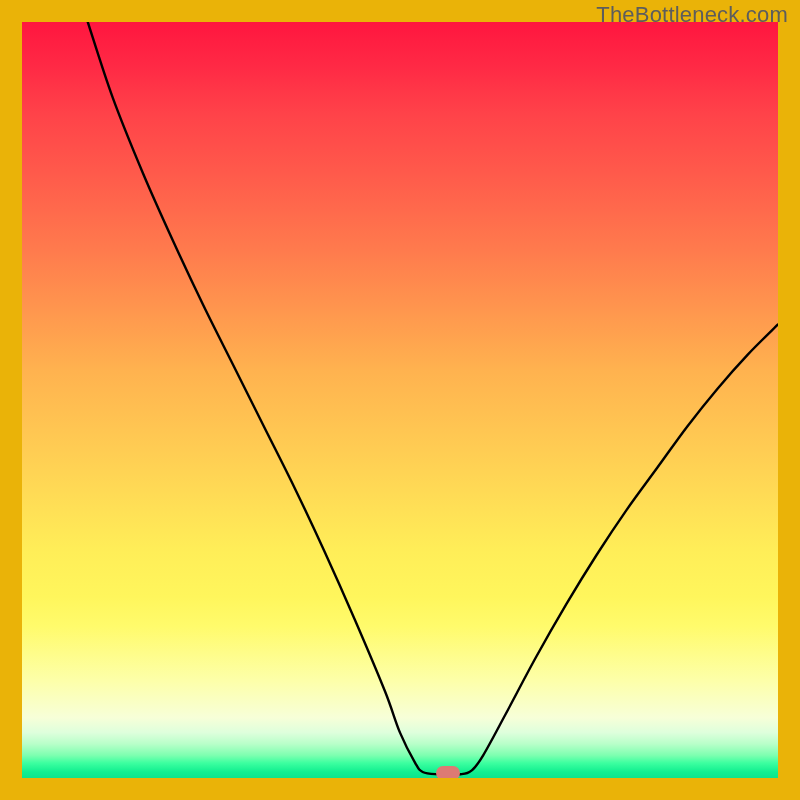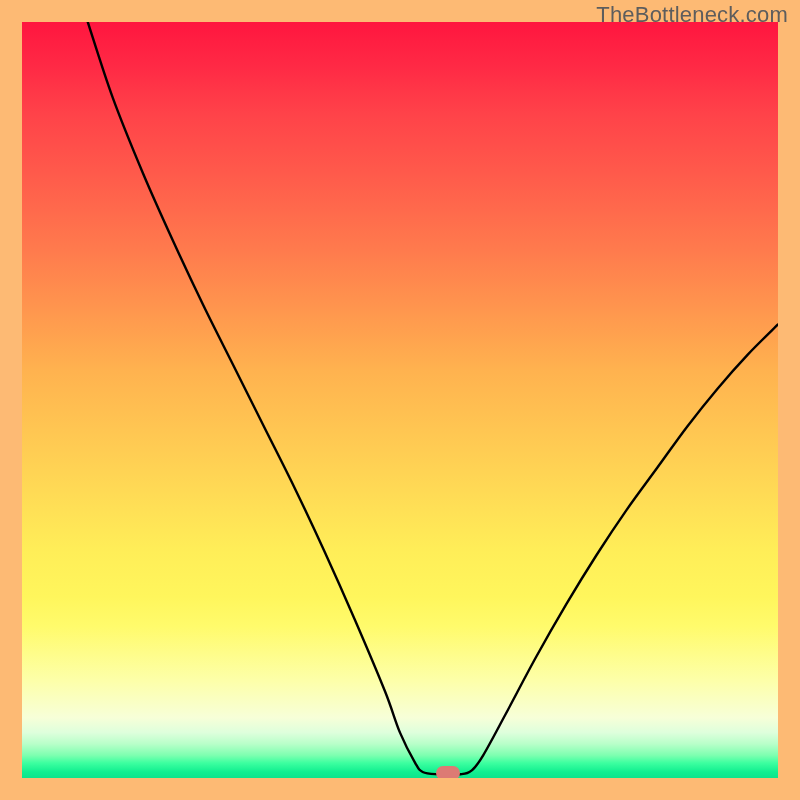--- a/index.html
+++ b/index.html
@@ -8,21 +8,21 @@
     width: 800px;
     height: 800px;
     background: #000;
     overflow: hidden;
     font-family: Arial, Helvetica, sans-serif;
   }
   .frame {
     position: relative;
     width: 800px;
     height: 800px;
-    background: #fdba74;
+    background: #eab308;
   }
   .watermark {
     position: absolute;
     top: 2px;
     right: 12px;
     color: #5d5d5d;
     font-size: 22px;
     font-weight: 400;
     letter-spacing: 0.2px;
     z-index: 40;

